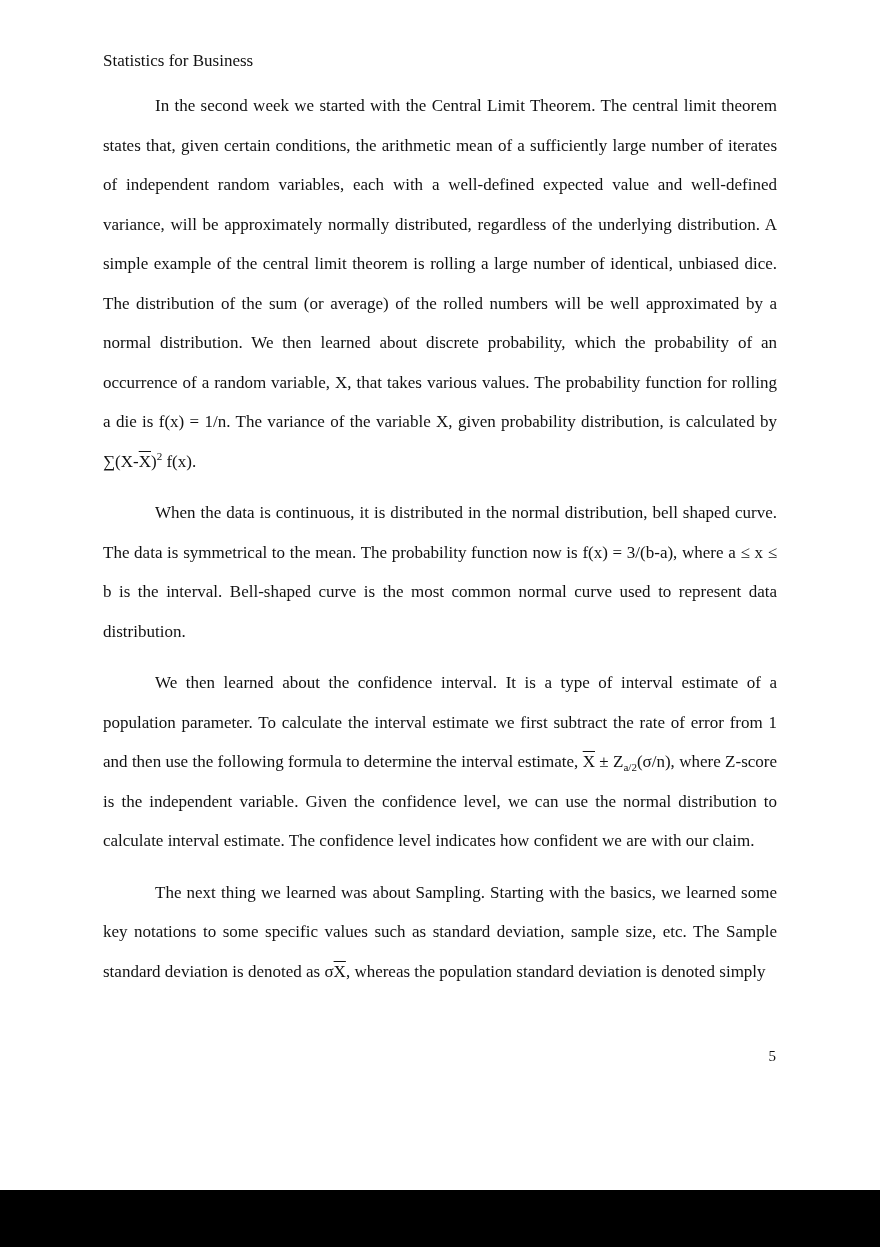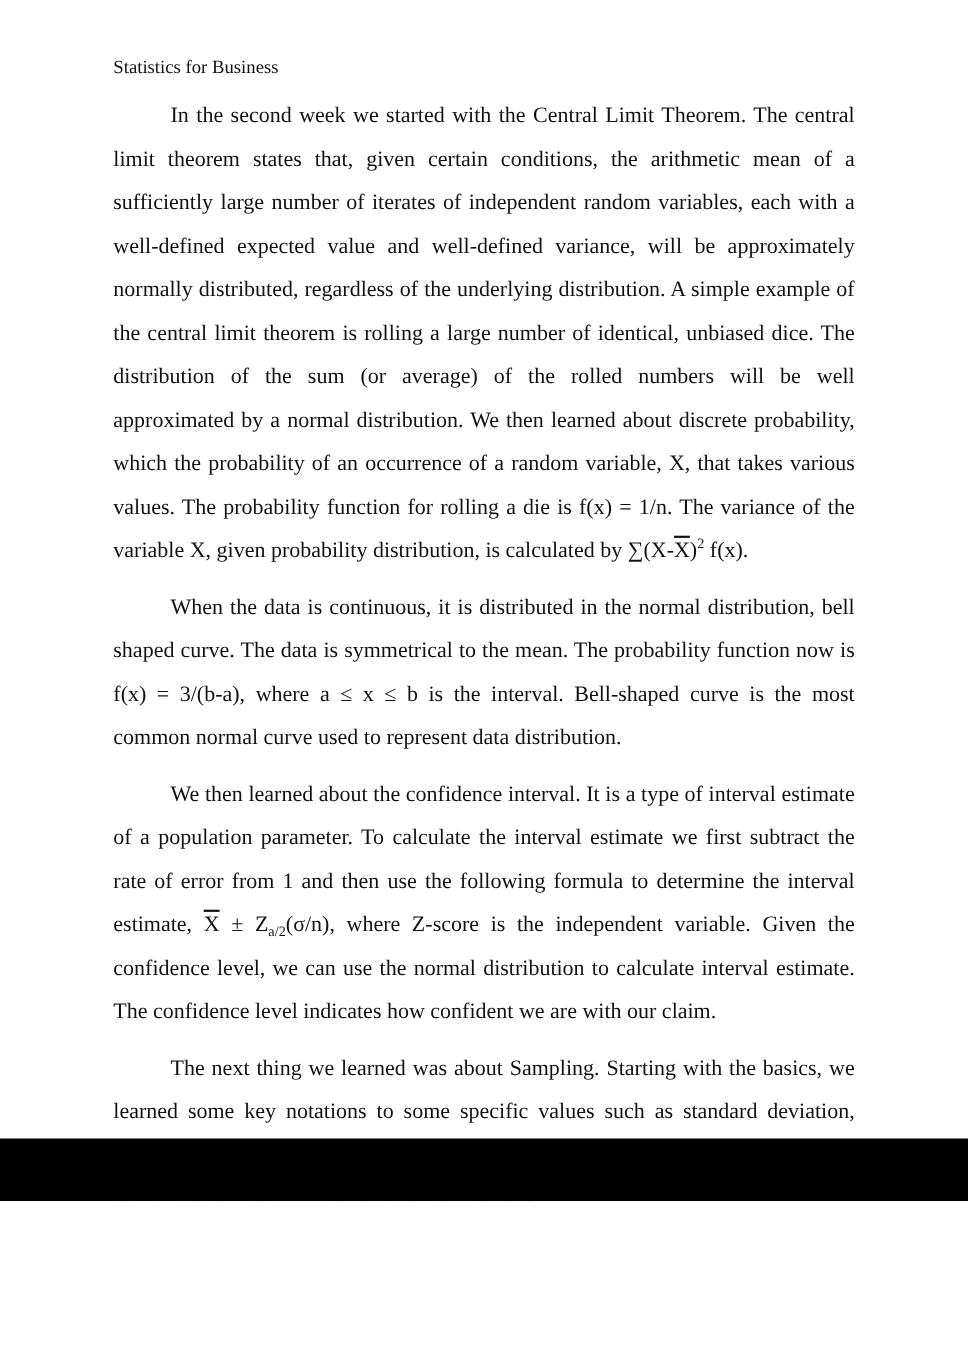--- a/index.html
+++ b/index.html
@@ -3,21 +3,21 @@
 <meta charset="utf-8">
 <style>
   html, body {
     margin: 0;
     padding: 0;
     background: #ffffff;
   }
   .page {
     position: relative;
     width: 880px;
-    height: 1092px;
+    height: 1247px;
     background: #ffffff;
     font-family: "Liberation Serif", serif;
     color: #111111;
     overflow: hidden;
   }
   .content {
     position: absolute;
     left: 103px;
     top: 50px;
     width: 674px;
@@ -28,21 +28,21 @@
     margin: 0 0 14px 0;
   }
   .document-body {
     font-size: 17px;
   }
   .para {
     margin: 12px 0 12px 0;
     text-indent: 52px;
     text-align: justify;
     line-height: 39.5px;
-    font-size: 20px;
+    font-size: 17px;
   }
   .seg-normal { }
   .seg-overline {
     text-decoration: overline;
   }
   .seg-sup {
     vertical-align: super;
     font-size: 0.65em;
     line-height: 0;
   }

